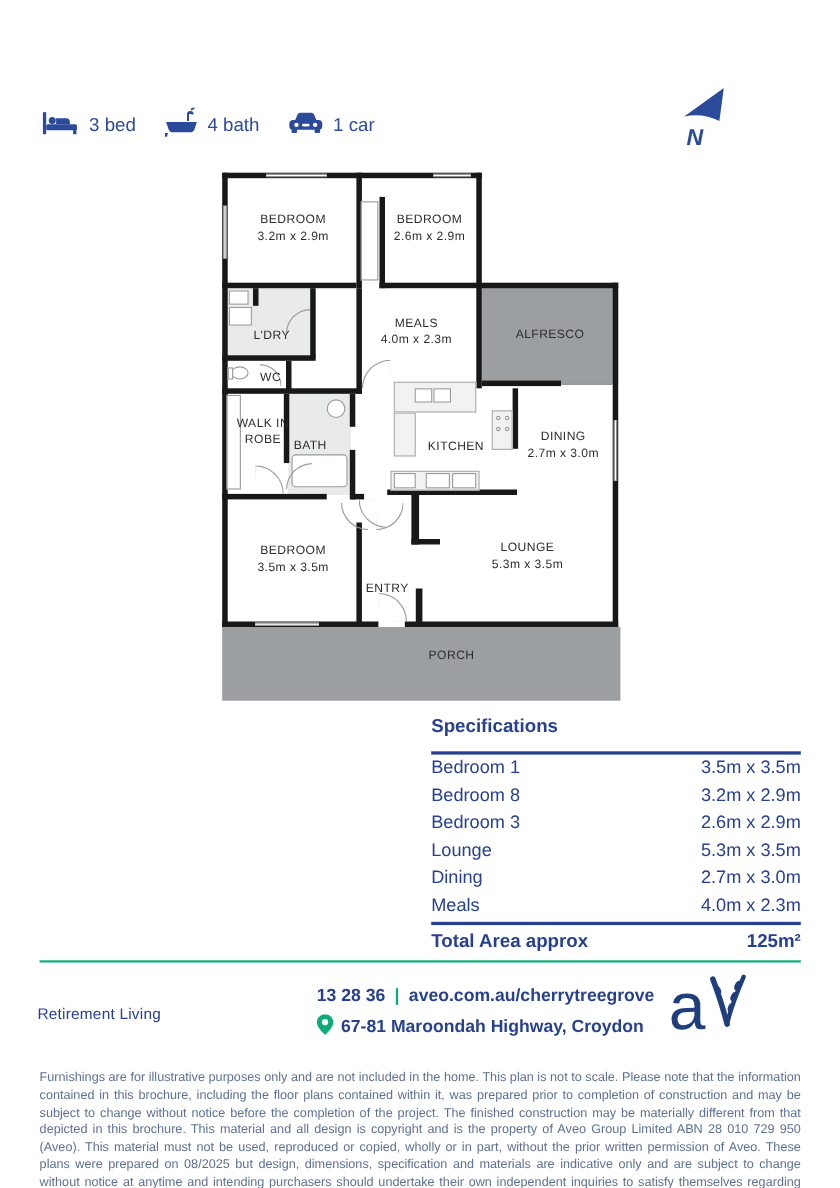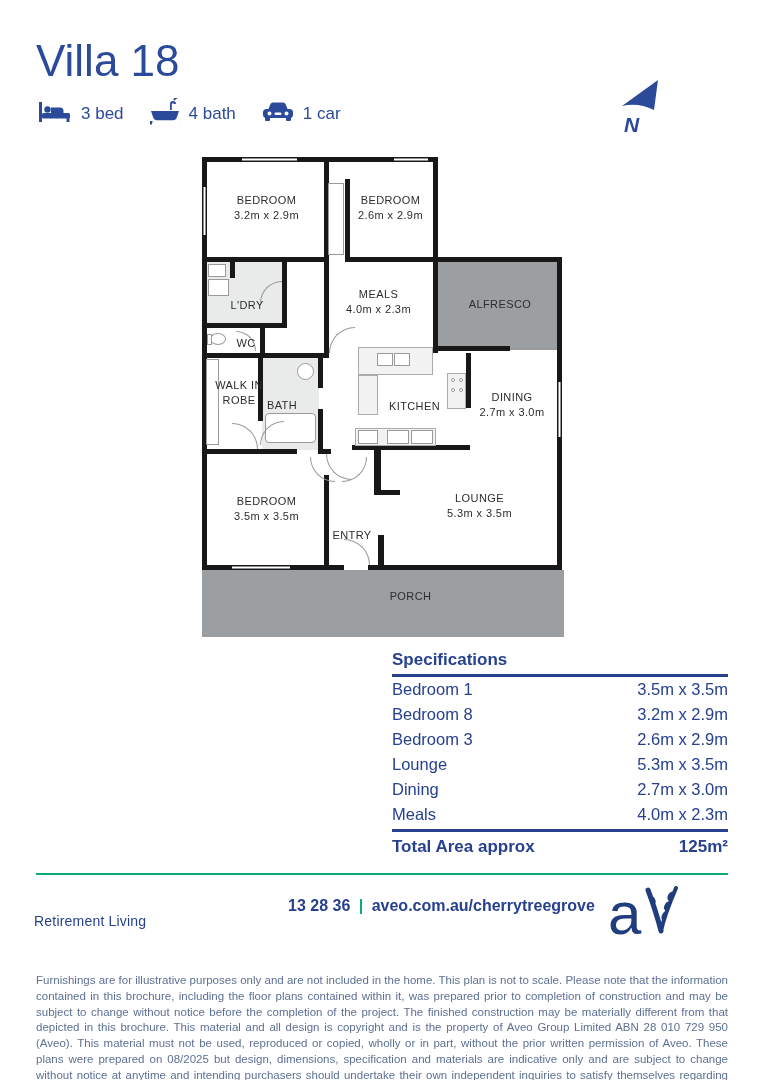--- a/index.html
+++ b/index.html
@@ -22,21 +22,21 @@
   .winH{position:absolute;background:#fff;border-top:1.3px solid #8d8d8d;border-bottom:1.3px solid #8d8d8d;box-sizing:border-box;}
   .winV{position:absolute;background:#fff;border-left:1.3px solid #8d8d8d;border-right:1.3px solid #8d8d8d;box-sizing:border-box;}
   .arc{position:absolute;box-sizing:border-box;background:transparent;}
   .arc1{border-left:1.2px solid #999;border-top:1.2px solid #999;border-top-left-radius:100%;}
   .arc2{border-right:1.2px solid #999;border-top:1.2px solid #999;border-top-right-radius:100%;}
   .arc3{border-left:1.2px solid #999;border-bottom:1.2px solid #999;border-bottom-left-radius:100%;}
   .arc4{border-right:1.2px solid #999;border-bottom:1.2px solid #999;border-bottom-right-radius:100%;}
   .rlabel{position:absolute;text-align:center;font-size:11px;color:#2d2d2d;letter-spacing:.4px;line-height:1.32;}
   
   #specs{position:absolute;left:392px;top:650px;width:336px;color:#27418f;}
-  #specs .head{font-size:17px;font-weight:bold;padding-bottom:4px;border-bottom:3px solid #27418f;}
+  #specs .head{font-size:17px;font-weight:bold;padding-bottom:13px;border-bottom:3px solid #27418f;}
   .srow{display:flex;justify-content:space-between;align-items:center;height:25px;font-size:16.5px;}
   #specs .total{display:flex;justify-content:space-between;border-top:3px solid #27418f;
                 margin-top:2px;padding-top:5px;font-size:17px;font-weight:bold;}
   
   #divider{position:absolute;left:36px;top:873px;width:692px;height:2px;background:#0cab7a;}
   #brand{position:absolute;left:34px;top:897px;color:#27418f;}
   #brand .bname{position:relative;display:inline-block;font-size:31px;letter-spacing:.5px;}
   #brand .leaf{position:absolute;right:-8px;top:-13px;}
   #brand .tag{font-size:14px;margin-top:16px;letter-spacing:.2px;}
   #contact{position:absolute;left:288px;top:897px;color:#27418f;font-size:16px;font-weight:bold;}
@@ -47,21 +47,20 @@
   #aveo svg{margin:0 1px 4px 1px;}
   
   #disclaimer{position:absolute;left:36px;top:973px;width:692px;font-size:11.5px;line-height:1.37;
               color:#5e7094;text-align:justify;}
 </style>
 </head>
 <body>
 
 <div id="page">
 
-  <div id="title">Villa 18</div>
   <div id="features">
     <div class="feat">
       <span>
         <svg width="34" height="22" viewBox="0 0 34 22" fill="#2c4a9a" xmlns="http://www.w3.org/2000/svg">
           <rect x="1" y="1" width="3" height="20"></rect>
           <circle cx="9.5" cy="8.5" r="3.2"></circle>
           <path d="M13 6.5 h9 a3.5 3.5 0 0 1 3.5 3.5 v2 h-12.5 z"></path>
           <rect x="4" y="12" width="28" height="5.5" rx="1.5"></rect>
           <rect x="28.5" y="15" width="3" height="6"></rect>
         </svg>
@@ -251,20 +250,29 @@
   <div id="brand">
     <div class="tag">Retirement Living</div>
   </div>
 
   <div id="contact">
     <div class="line1">
       <span>13 28 36</span>
       <span class="sep">|</span>
       <span>aveo.com.au/cherrytreegrove</span>
     </div>
+    <div class="line2">
+      <span>
+        <svg width="15" height="19" viewBox="0 0 16 20" xmlns="http://www.w3.org/2000/svg">
+          <path d="M8 0 C3.5 0 0 3.5 0 8 C0 13.2 8 20 8 20 C8 20 16 13.2 16 8 C16 3.5 12.5 0 8 0 Z" fill="#0cab7a"></path>
+          <circle cx="8" cy="7.6" r="3" fill="#fff"></circle>
+        </svg>
+      </span>
+      <span>67-81 Maroondah Highway, Croydon</span>
+    </div>
   </div>
 
   <div id="aveo">
     <span class="lt">a</span>
     <span>
       <svg width="36" height="48" viewBox="0 0 36 48" xmlns="http://www.w3.org/2000/svg">
         <path d="M5 4 C11 20 15 33 18 45" stroke="#203d7d" stroke-width="5" stroke-linecap="round" fill="none"></path>
         <path d="M33 2 C27 16 21 31 18 45" stroke="#203d7d" stroke-width="4" stroke-linecap="round" fill="none"></path>
         <ellipse cx="28" cy="10" rx="3" ry="5" fill="#203d7d" transform="rotate(30 28 10)"></ellipse>
         <ellipse cx="24" cy="20" rx="2.6" ry="4.4" fill="#203d7d" transform="rotate(25 24 20)"></ellipse>

